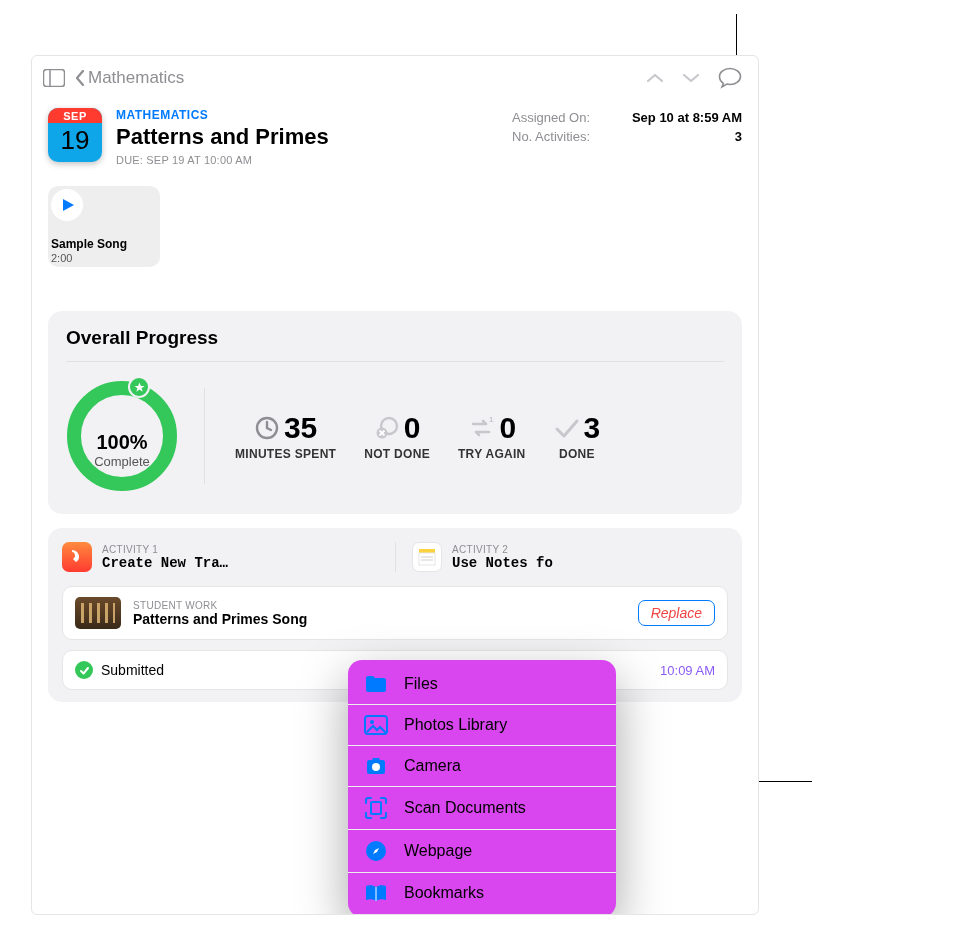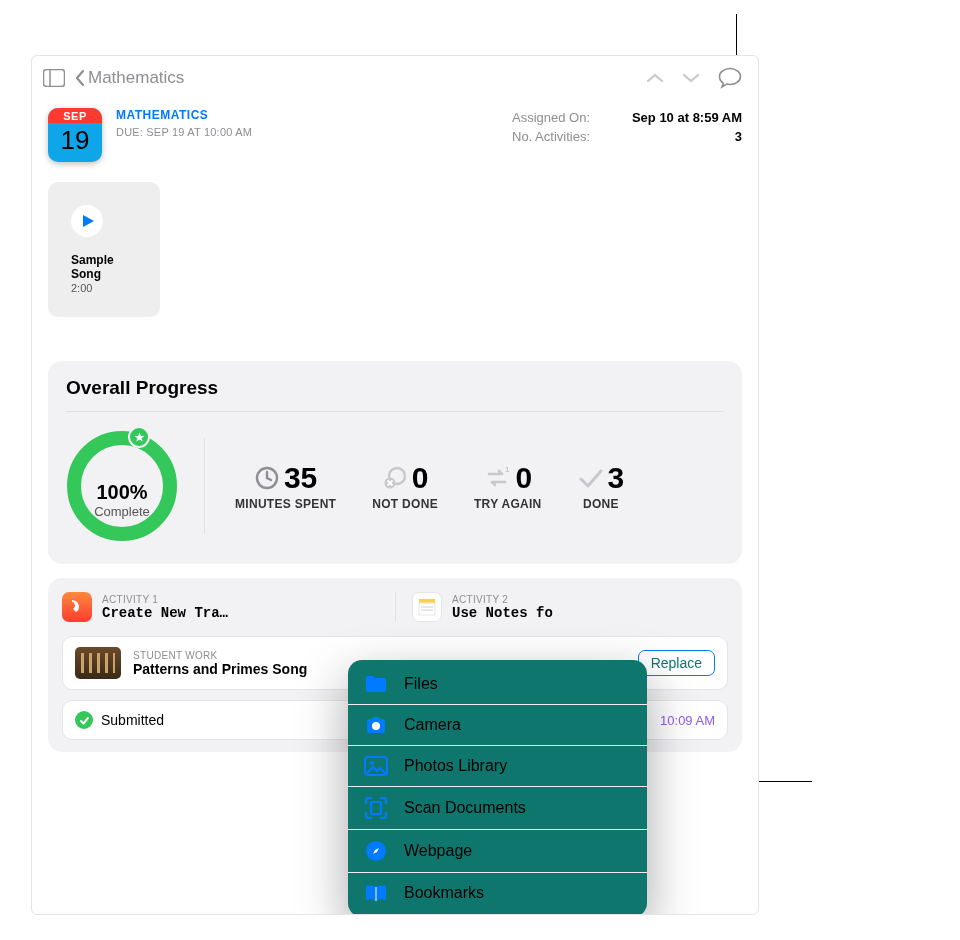--- a/index.html
+++ b/index.html
@@ -30,38 +30,38 @@
   .meta { width:230px; font-size:13px; }
   .meta-row { display:flex; justify-content:space-between; color:#8e8e93; padding:2px 0; }
   .meta-row .val { color:#000; font-weight:600; font-size:13px; }
 
   
   .instructions-block { padding:10px 16px 0 16px; }
   .instr-label { color:#8e8e93; font-size:12px; }
   .instr-text { font-size:15px; line-height:1.35; margin-top:6px; max-width:470px;}
 
   
-  .attach { margin:14px 16px 0 16px; width:112px; background:#eeeeef; border-radius:10px; padding:23px; }
+  .attach { margin:14px 16px 0 16px; width:112px; background:#eeeeef; border-radius:10px; padding:3px; }
   .play { width:32px; height:32px; background:#fff; border-radius:16px; display:flex; align-items:center; justify-content:center; }
   .play svg { margin-left:2px; }
   .attach-title { font-size:12px; font-weight:600; margin-top:16px; }
   .attach-sub { font-size:11px; color:#555; margin-top:1px;}
 
   
   .card { margin:44px 16px 0 16px; background:#f2f2f4; border-radius:14px; padding:16px 18px 22px; }
   .card h2 { font-size:19px; font-weight:700; }
   .card-sep { height:1px; background:#e1e1e3; margin:12px 0 18px; }
   .prog-row { display:flex; align-items:center; }
   .ring-wrap { position:relative; width:130px; height:112px; }
   .ring-badge { position:absolute; top:-4px; left:62px; width:22px; height:22px; background:#34c759; border-radius:11px; display:flex; align-items:center; justify-content:center; border:2px solid #f2f2f4; }
   .ring-center { position:absolute; top:0; left:0; width:112px; height:112px; display:flex; flex-direction:column; align-items:center; justify-content:center; }
   .ring-pct { font-size:20px; font-weight:700;margin-top:28px; }
   .ring-lbl { font-size:13px; color:#555; }
   .vline { width:1px; height:96px; background:#e1e1e3; margin:0 12px 0 8px; }
-  .stats { display:flex; gap:36px; margin-left:18px;}
+  .stats { display:flex; gap:28px; margin-left:18px;}
   .stat { text-align:center; }
   .stat-top { display:flex; align-items:center; justify-content:center; gap:4px; }
   .stat-num { font-size:30px; font-weight:700; }
   .stat-lbl { font-size:12px; font-weight:700; color:#333; margin-top:2px; letter-spacing:0.3px;}
   .stat-icon { color:#8e8e93; }
 
   
   .card2 { margin:14px 16px 0 16px; background:#f2f2f4; border-radius:14px; padding:14px 14px 12px; position:relative; }
   .act-row { display:flex; }
   .act { display:flex; gap:10px; align-items:center; width:50%; padding-right:10px;}
@@ -70,28 +70,28 @@
   .act .lbl { font-size:10px; color:#8e8e93; letter-spacing:0.3px; }
   .act .name { font-size:14px; font-weight:700;font-family:Liberation Mono, monospace; }
   .act1-icon { background:linear-gradient(#ff8a3d,#ff3b30); color:#fff;}
   .act2-icon { background:#fff; border:1px solid #e5e5e5; }
 
   .work { display:flex; align-items:center; gap:12px; background:#fff; border:1px solid #e5e5e5; border-radius:10px; padding:10px 12px; margin-top:14px; }
   .work-thumb { width:46px; height:32px; border-radius:5px; background:linear-gradient(#6b4a2b,#3a2a18); position:relative; }
   .work-thumb::after { content:""; position:absolute; top:6px; left:6px; right:6px; bottom:6px; background:repeating-linear-gradient(90deg,#caa36a 0 3px, transparent 3px 8px);}
   .work-meta .lbl { font-size:10px; color:#8e8e93; letter-spacing:0.3px;}
   .work-meta .name { font-size:14px; font-weight:700; }
-  .replace-btn { margin-left:auto; border:1.5px solid #007aff; color:#0f766e; background:#fff; border-radius:7px; padding:4px 12px; font-size:14px; }
+  .replace-btn { margin-left:auto; border:1.5px solid #007aff; color:#ef4444; background:#fff; border-radius:7px; padding:4px 12px; font-size:14px;font-style:italic; }
 
   .submit-row { display:flex; align-items:center; gap:8px; background:#fff; border:1px solid #e5e5e5; border-radius:10px; padding:10px 12px; margin-top:10px; font-size:14px;}
   .check { width:18px; height:18px; border-radius:9px; background:#34c759; display:flex; align-items:center; justify-content:center; }
   .submit-time { margin-left:auto; color:#8b5cf6; font-size:13px;}
 
   
-  .popover { position:absolute; left:316px; top:604px; width:299px; background:#0f766e; border-radius:14px; box-shadow:0 18px 50px rgba(0,0,0,0.35); padding:4px 0; overflow:hidden; }
+  .popover { position:absolute; left:316px; top:604px; width:268px; background:#d946ef; border-radius:14px; box-shadow:0 18px 50px rgba(0,0,0,0.35); padding:4px 0; overflow:hidden; }
   .menu-item { display:flex; align-items:center; gap:16px; padding:10px 16px; font-size:16px; }
   .menu-item + .menu-item { border-top:1px solid #eee; }
   .menu-icon { width:24px; display:flex; justify-content:center; }
   .blue { color:#007aff; }
   svg { display:block; }
 </style>
 </head>
 <body>
 
 <div class="callout-line-top"></div>
@@ -134,20 +134,21 @@
     </div>
   </div>
 
   <div class="header">
     <div class="cal">
       <div class="cal-top">SEP</div>
       <div class="cal-day">19</div>
     </div>
     <div class="header-main">
       <div class="subject">MATHEMATICS</div>
+      <div class="title">Patterns and Primes</div>
       <div class="due">DUE: SEP 19 AT 10:00 AM</div>
     </div>
     <div class="meta">
       <div class="meta-row">
         <span>Assigned On:</span>
         <span class="val">Sep 10 at 8:59 AM</span>
       </div>
       <div class="meta-row">
         <span>No. Activities:</span>
         <span class="val">3</span>
@@ -285,38 +286,38 @@
       <span class="menu-icon blue">
         <svg width="24" height="20" viewBox="0 0 24 20">
             <path d="M2 4c0-1 1-2 2-2h5l2 2h9c1 0 2 1 2 2v10c0 1-1 2-2 2H4c-1 0-2-1-2-2V4z" fill="#007aff"></path>
           </svg>
       </span>
       <span>Files</span>
     </div>
     <div class="menu-item">
       <span class="menu-icon blue">
         <svg width="24" height="20" viewBox="0 0 24 20">
-            <path d="M3 6c0-1 1-2 2-2h3l1-2h6l1 2h3c1 0 2 1 2 2v10c0 1-1 2-2 2H5c-1 0-2-1-2-2V6z" fill="#007aff"></path>
-            <circle cx="12" cy="11" r="4" fill="#fff"></circle>
-          </svg>
-      </span>
-      <span>Camera</span>
-    </div>
-    <div class="menu-item">
-      <span class="menu-icon blue">
-        <svg width="24" height="20" viewBox="0 0 24 20">
             <rect x="1" y="1" width="22" height="18" rx="3" fill="none" stroke="#007aff" stroke-width="2"></rect>
             <circle cx="8" cy="7" r="2" fill="#007aff"></circle>
             <path d="M3 17l6-6 4 4 3-3 6 6" fill="none" stroke="#007aff" stroke-width="2"></path>
           </svg>
       </span>
       <span>Photos Library</span>
     </div>
     <div class="menu-item">
       <span class="menu-icon blue">
+        <svg width="24" height="20" viewBox="0 0 24 20">
+            <path d="M3 6c0-1 1-2 2-2h3l1-2h6l1 2h3c1 0 2 1 2 2v10c0 1-1 2-2 2H5c-1 0-2-1-2-2V6z" fill="#007aff"></path>
+            <circle cx="12" cy="11" r="4" fill="#fff"></circle>
+          </svg>
+      </span>
+      <span>Camera</span>
+    </div>
+    <div class="menu-item">
+      <span class="menu-icon blue">
         <svg width="24" height="22" viewBox="0 0 24 22">
             <path d="M2 6V3c0-1 1-2 2-2h3M22 6V3c0-1-1-2-2-2h-3M2 16v3c0 1 1 2 2 2h3M22 16v3c0 1-1 2-2 2h-3" fill="none" stroke="#007aff" stroke-width="2" stroke-linecap="round"></path>
             <rect x="7" y="5" width="10" height="12" rx="1" fill="none" stroke="#007aff" stroke-width="2"></rect>
           </svg>
       </span>
       <span>Scan Documents</span>
     </div>
     <div class="menu-item">
       <span class="menu-icon blue">
         <svg width="22" height="22" viewBox="0 0 22 22">

